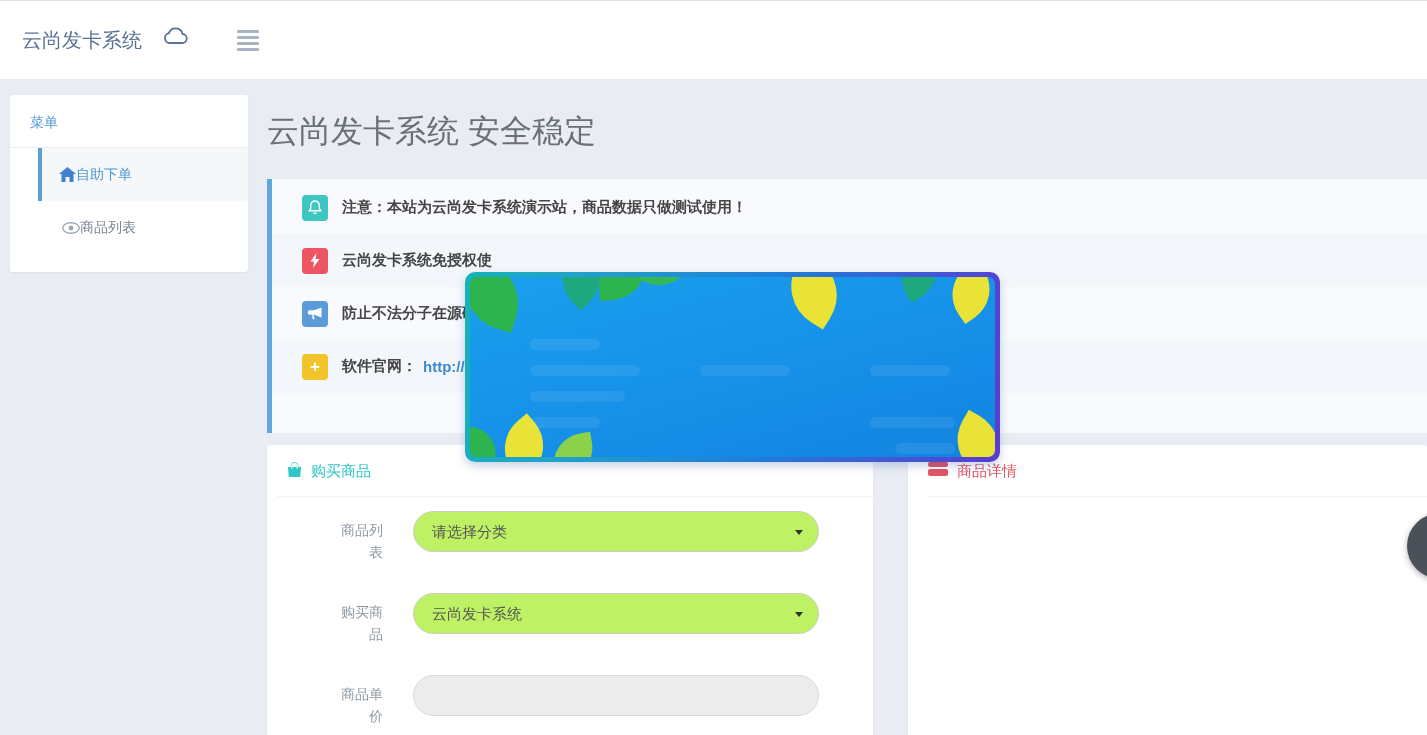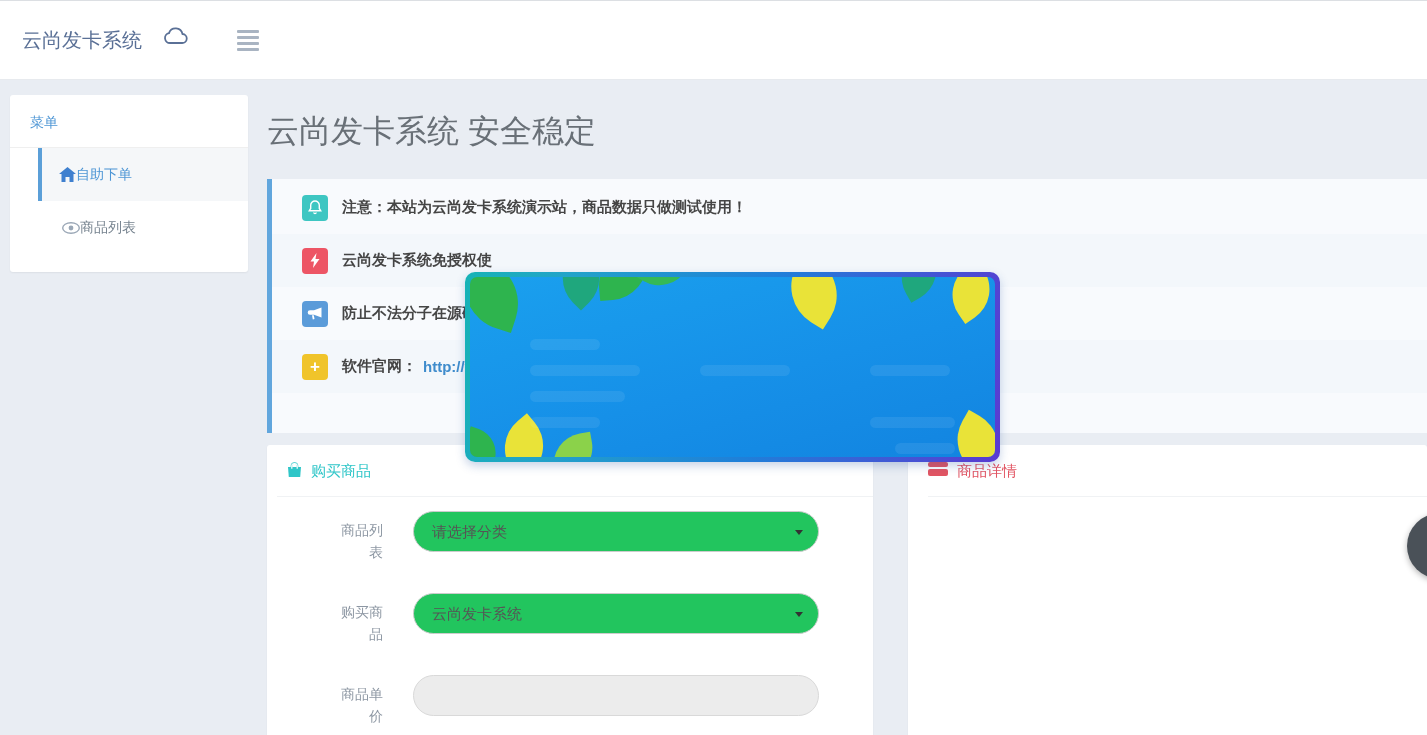--- a/index.html
+++ b/index.html
@@ -65,21 +65,21 @@
   .card-ico{ display:flex; flex-direction:column; gap:2px; }
   .card-ico i{ display:block; width:20px; height:5px; background:#e25563; border-radius:2px; }
   .card-ico i:last-child{ height:7px; }
   
   .form{ padding-top:14px; }
   .form-row{ display:flex; margin-bottom:30px; }
   .form-label{ width:48px; margin-left:68px; text-align:right; color:#8d97a3;
     font-size:14px; line-height:22px; padding-top:8px; }
   .form-field{ margin-left:30px; width:406px; position:relative; }
   .select-box{
-    height:41px; border:1px solid #ccc; border-radius:20.5px; background:#22c55e;
+    height:41px; border:1px solid #ccc; border-radius:20.5px; background:#bef264;
     line-height:39px; padding:0 30px 0 18px; font-size:15px; color:#555; cursor:pointer;
     position:relative;
   }
   .select-box::after{
     content:""; position:absolute; right:15px; top:18px;
     border:4px solid transparent; border-top:5px solid #333;
   }
   .input-disabled{
     width:406px; height:41px; background:#ececec; border:1px solid #d9d9d9;
     border-radius:20.5px; outline:none;

